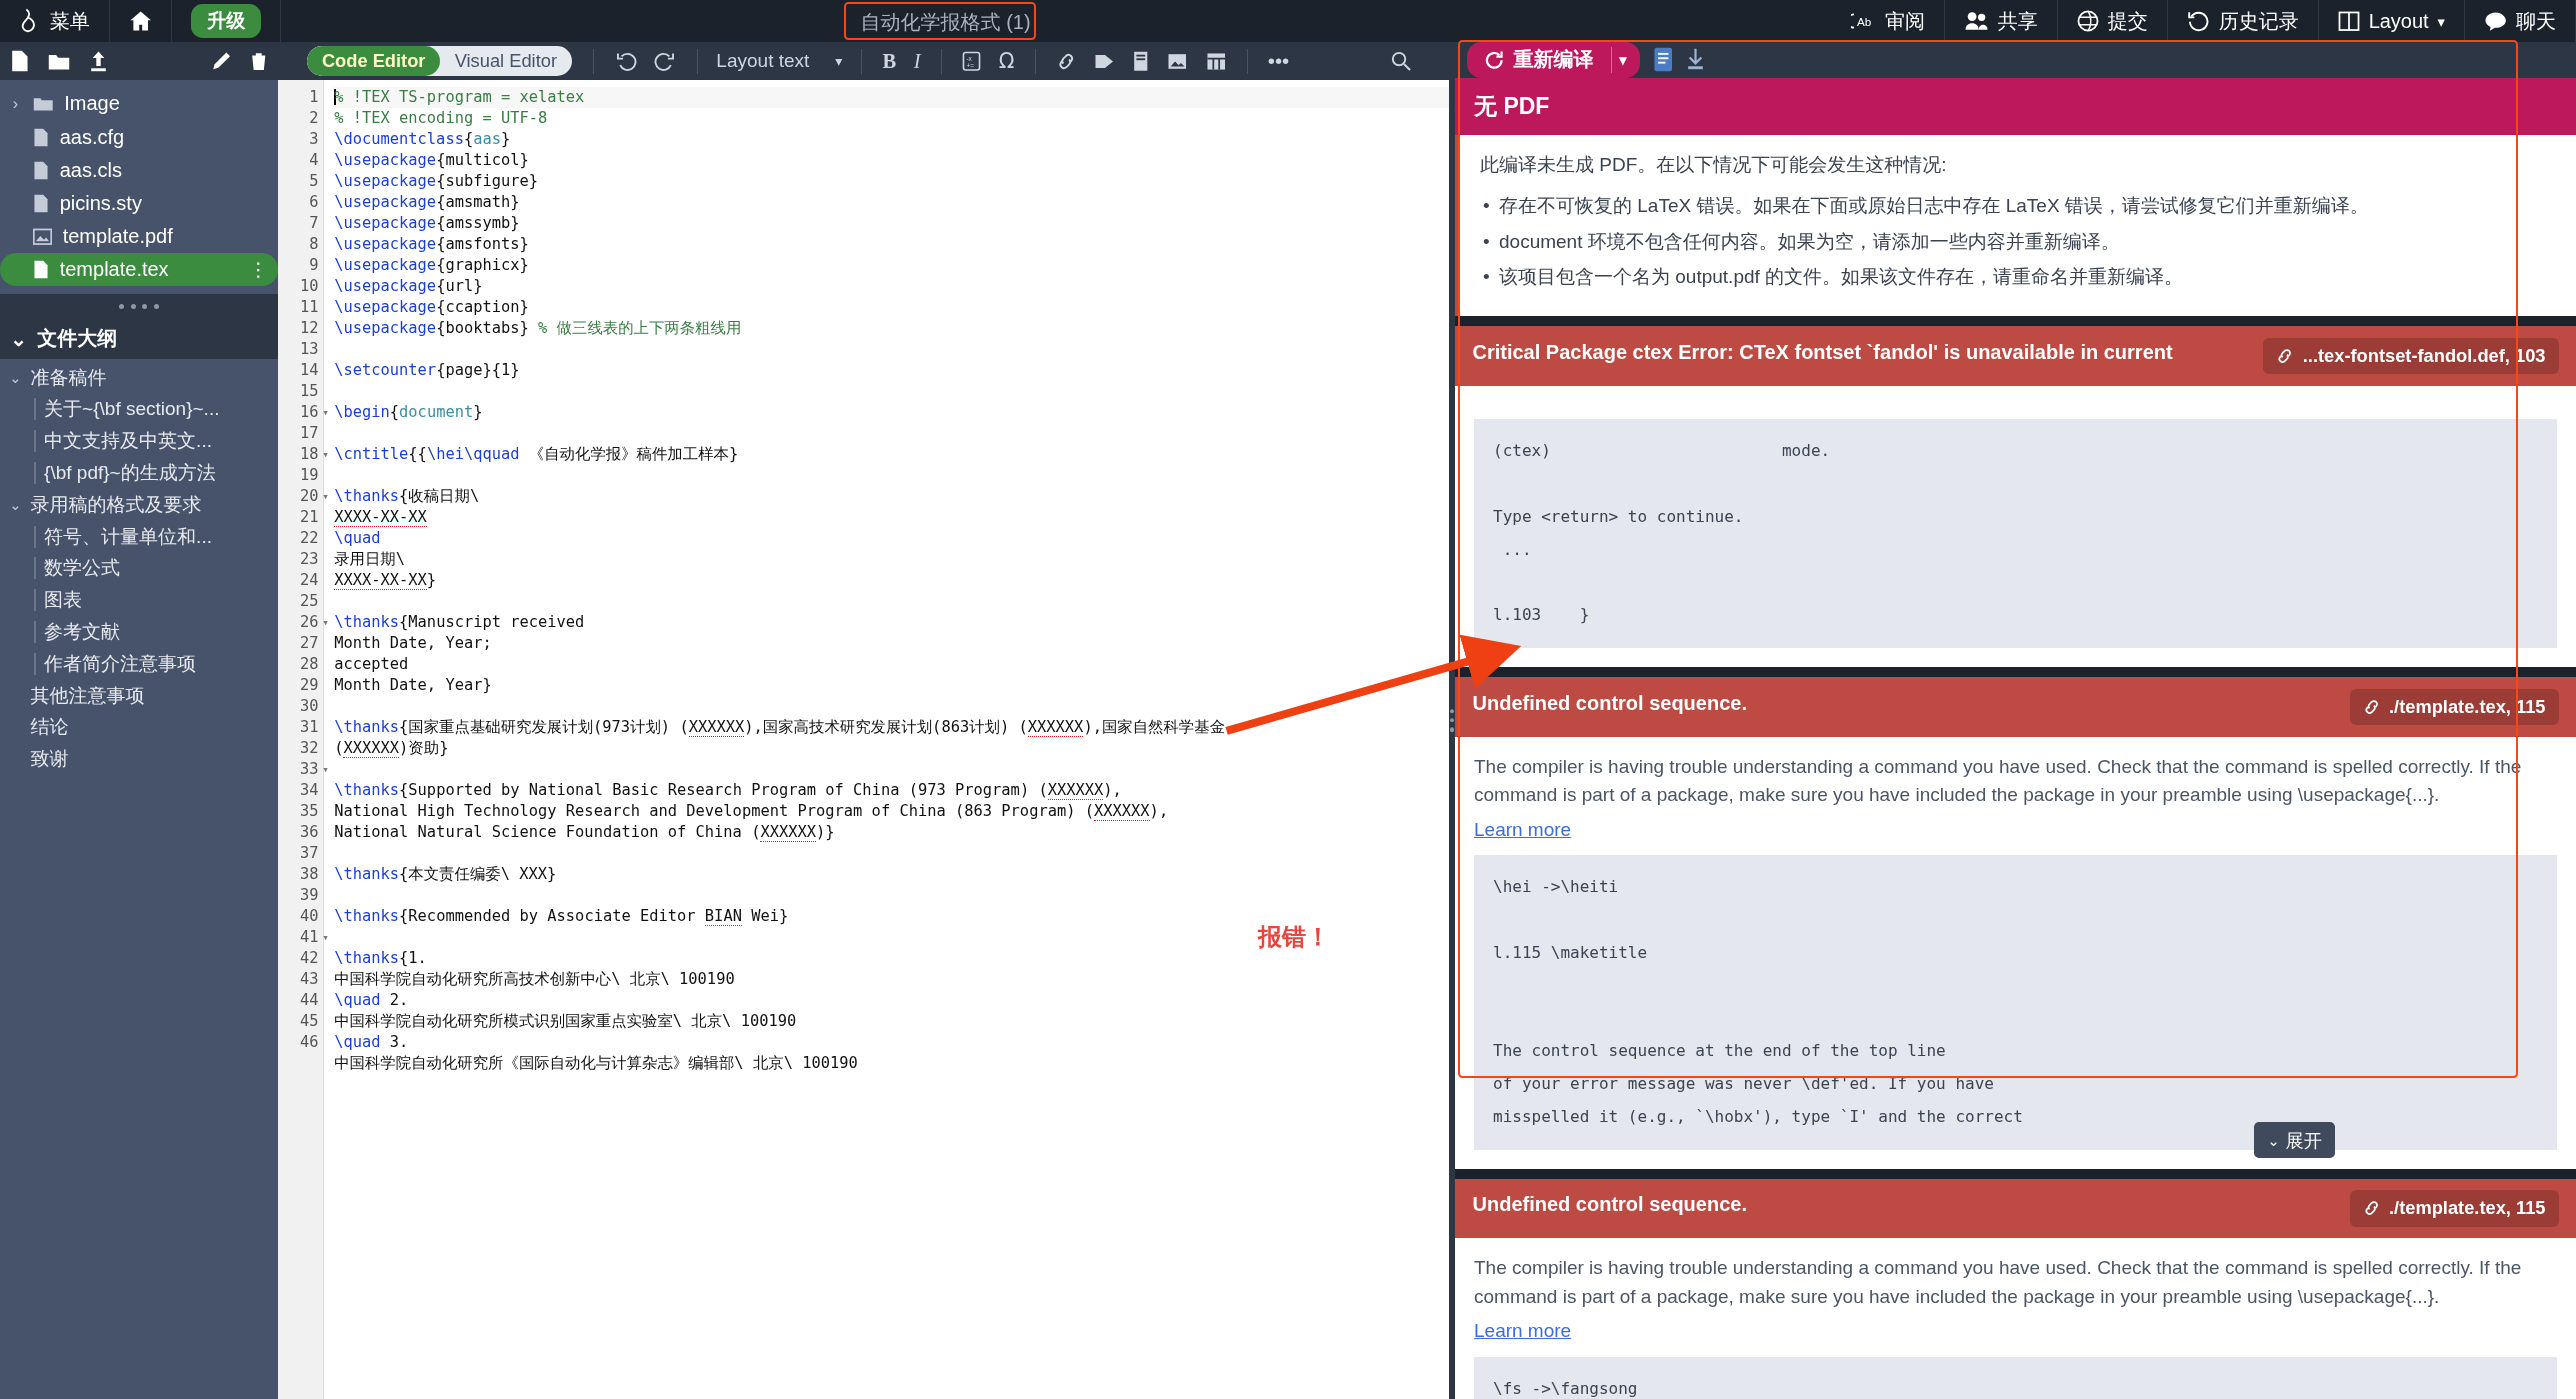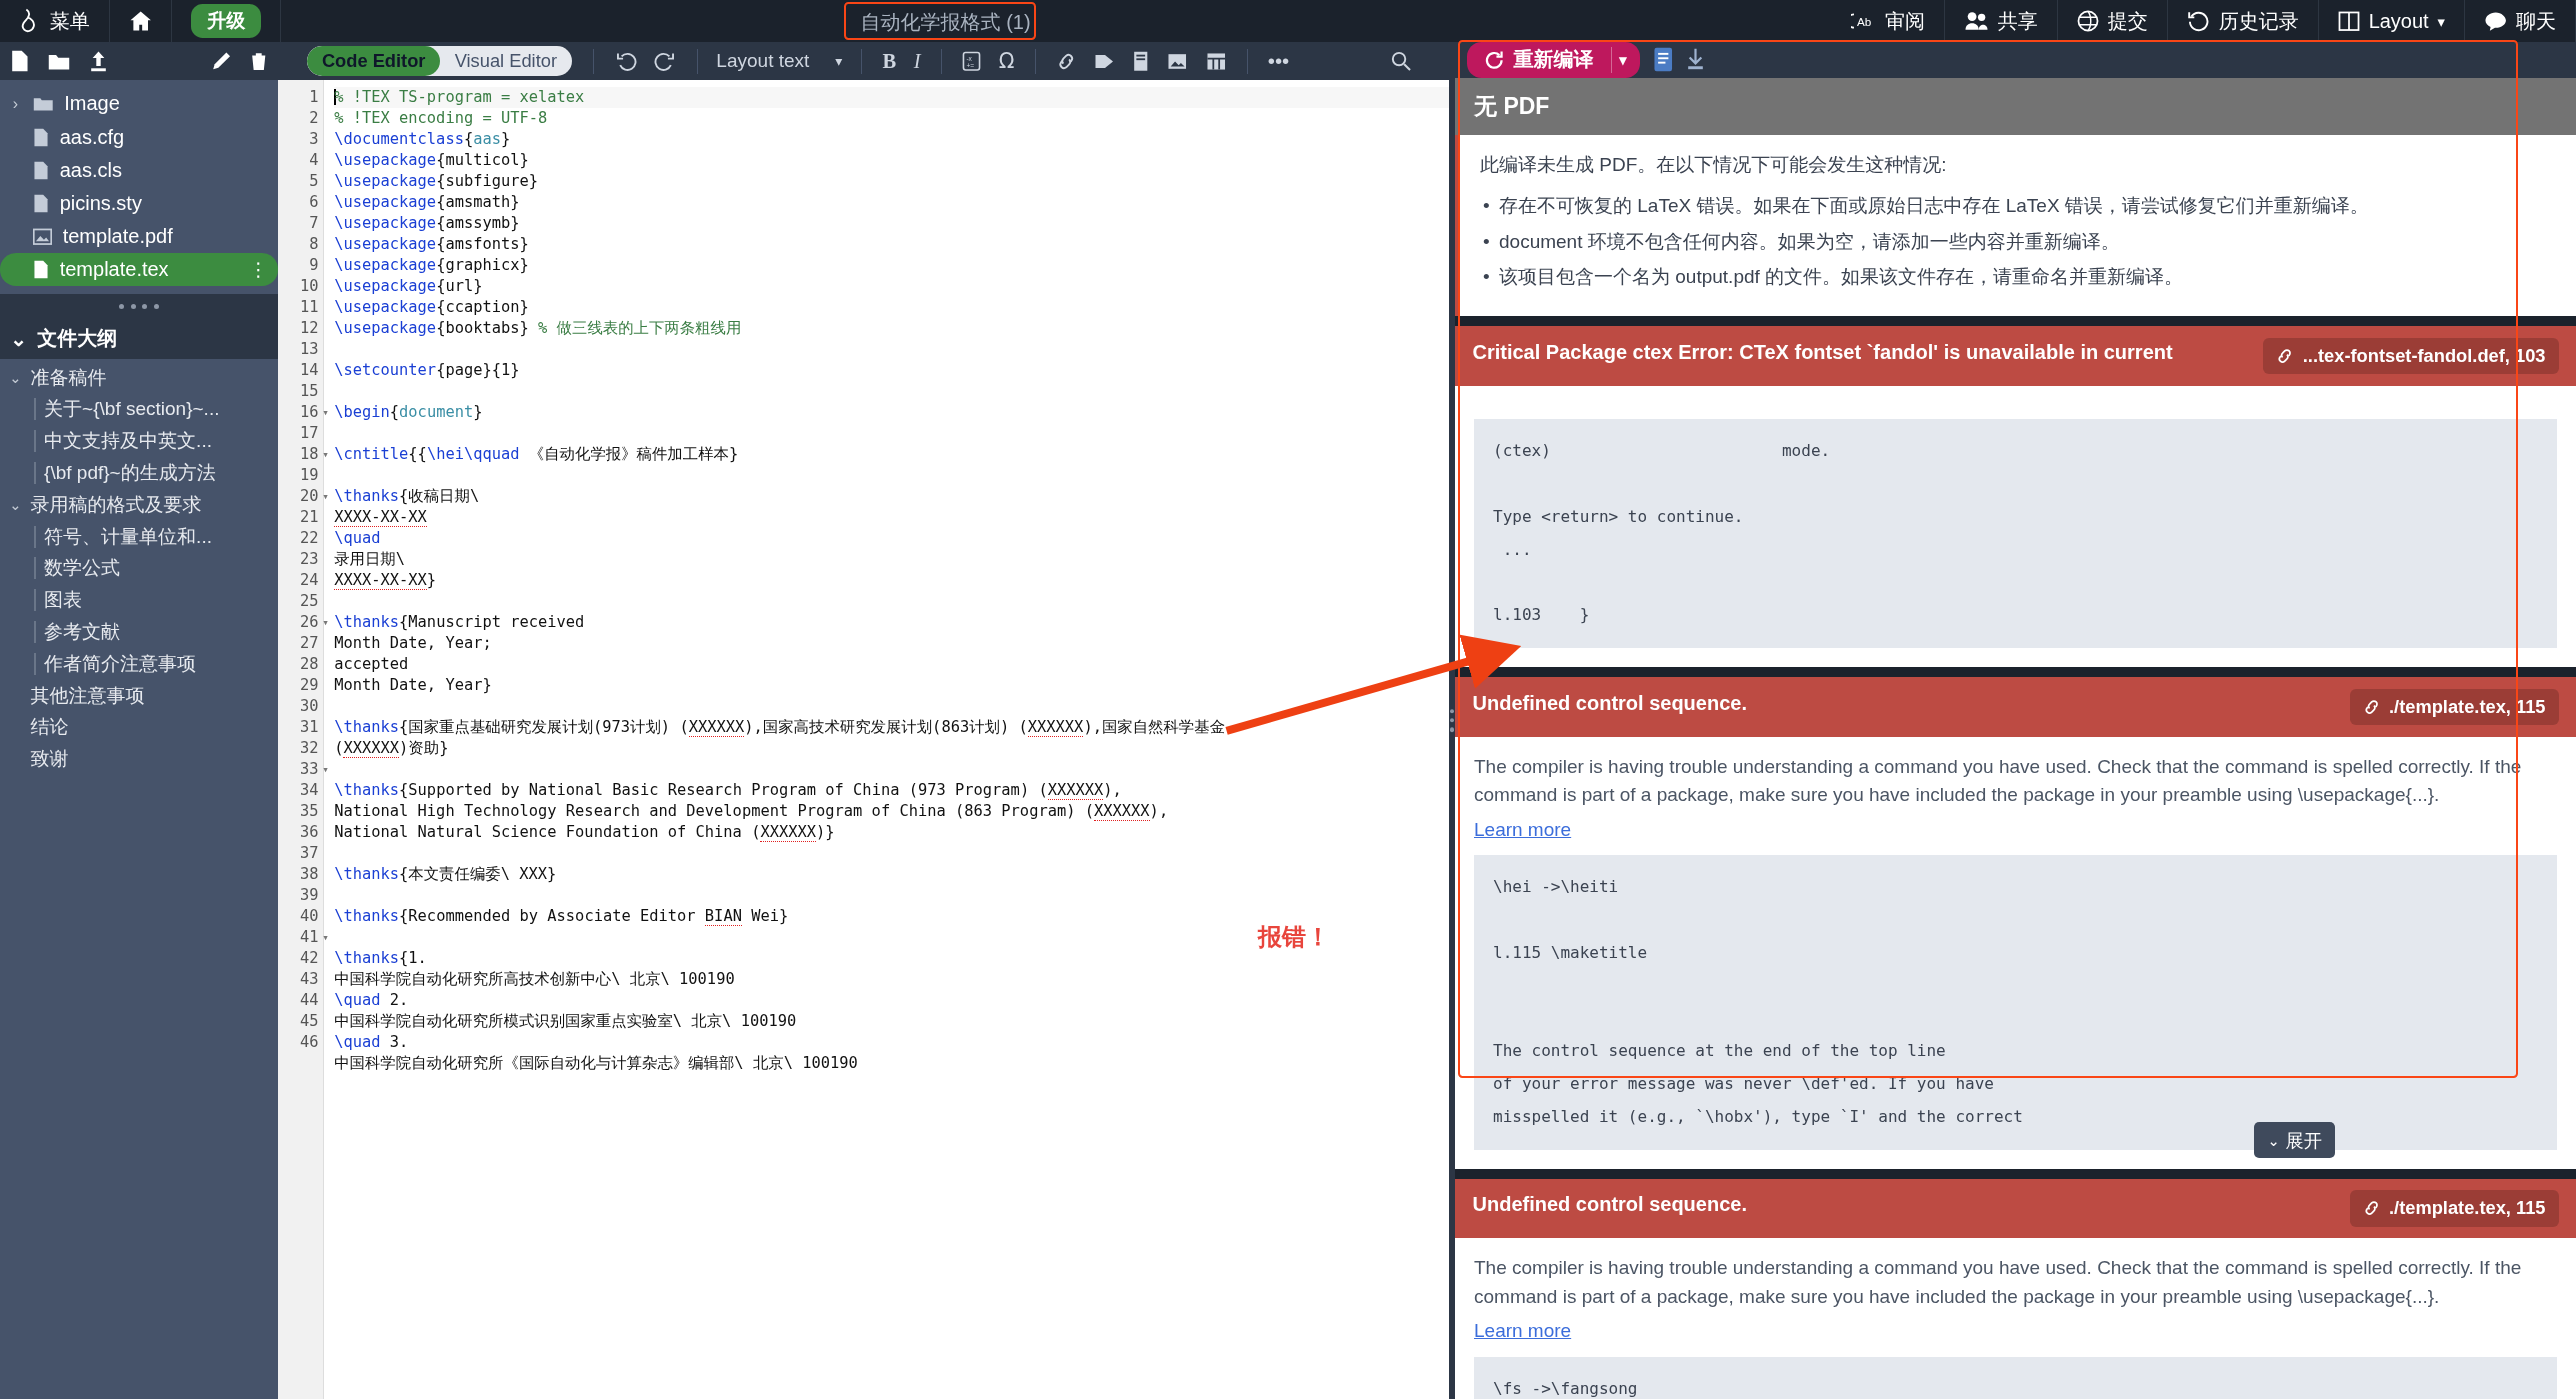--- a/index.html
+++ b/index.html
@@ -84,21 +84,21 @@
   .editor-col { flex: 1 1 auto; display: flex; flex-direction: column; min-width: 0; }
   .editor-toolbar {
     height: 38px; background: #2c3645; display: flex; align-items: center;
     gap: 0; padding: 0 7.3px; color: #cfd6e0;
   }
   .seg {
     display: flex; background: #e6e9ee; border-radius: 16px; overflow: hidden;
     margin: 0 10.2px 0 22px; font-size: 18.3px;
   }
   .seg div { padding: 4.4px 14.6px; }
-  .seg .on { background: #3c8c40; color: #0f172a; border-radius: 16px; font-weight: 600; }
+  .seg .on { background: #3c8c40; color: #fef9c3; border-radius: 16px; font-weight: 600; }
   .seg .off { color: #46536a; }
   .tb-sep { width: 0.7px; height: 25px; background: #46536a; margin: 0 11.7px; }
   .tb-btn { padding: 0 8.8px; font-size: 20.5px; color: #cfd6e0; display: flex; align-items: center; }
   .normal-text { display: flex; align-items: center; gap: 26px; font-size: 19px; padding: 0 7.3px; }
   .tb-spacer { flex: 1 1 auto; }
 
   .code-area { flex: 1 1 auto; background: #fff; display: flex; min-height: 0; overflow: hidden; position: relative;}
   .gutter {
     width: 45px; flex: 0 0 45px; background: #f1f1f1; text-align: right;
     padding: 7.3px 4.4px 0 0; font-family: "DejaVu Sans Mono", monospace;
@@ -156,21 +156,21 @@
     font-weight: 600; white-space: nowrap; flex: 0 0 auto; text-align: center;
   }
   .card-body { background: #fff; padding: 16px 19px 19px 19px; }
   .card-body p { font-size: 19px; color: #4b5564; line-height: 1.5; margin-bottom: 5.8px; }
   .learn { color: #3b6ddb; font-size: 19px; text-decoration: underline; display: inline-block; margin-top: 2.9px;}
   pre.log {
     background: #e4e8ee; color: #3b4351; font-family: "DejaVu Sans Mono", monospace;
     font-size: 16px; line-height: 2.05; padding: 16px 19px; margin-top: 14.6px;
     white-space: pre; overflow: hidden;
   }
-  .nopdf-head { background: #737373; color: #fff; font-size: 23px; font-weight: 600; padding: 13px 19px; }
+  .nopdf-head { background: #be185d; color: #fff; font-size: 23px; font-weight: 600; padding: 13px 19px; }
   .nopdf-body { background: #fff; padding: 17.5px 22px 19px 22px; border-left: 3.7px solid #bd4b43; }
   .nopdf-body .lead { font-size: 19px; color: #3b4351; margin-bottom: 13px; }
   .nopdf-body ul { list-style: none; }
   .nopdf-body li { font-size: 19px; color: #3b4351; line-height: 1.55; padding-left: 19px; position: relative; margin-bottom: 5.8px;}
   .nopdf-body li::before { content: "•"; position: absolute; left: 2.9px; }
   .expand-btn {
     position: absolute; background: #3f4a5c; color: #fff; border-radius: 5.1px;
     padding: 5.8px 13px; font-size: 18.3px; display: flex; align-items: center; gap: 5.8px;
   }
 

